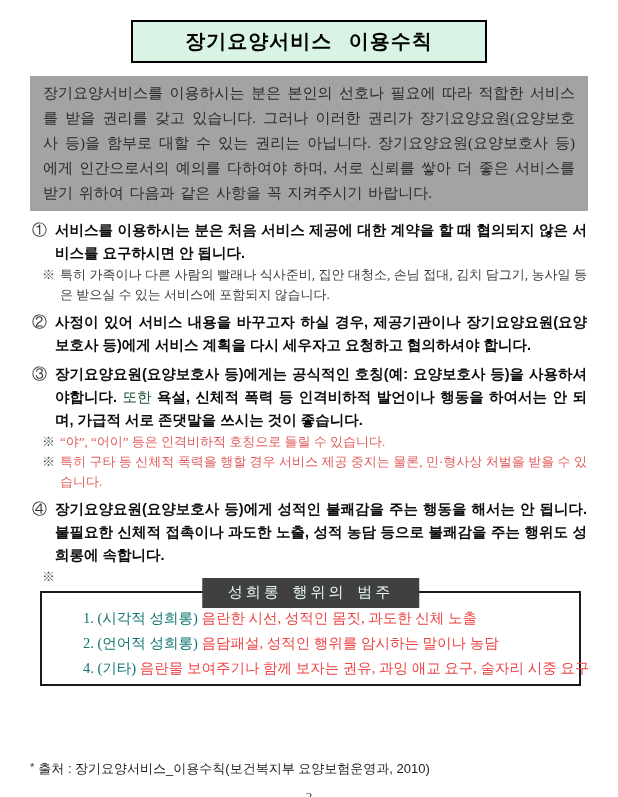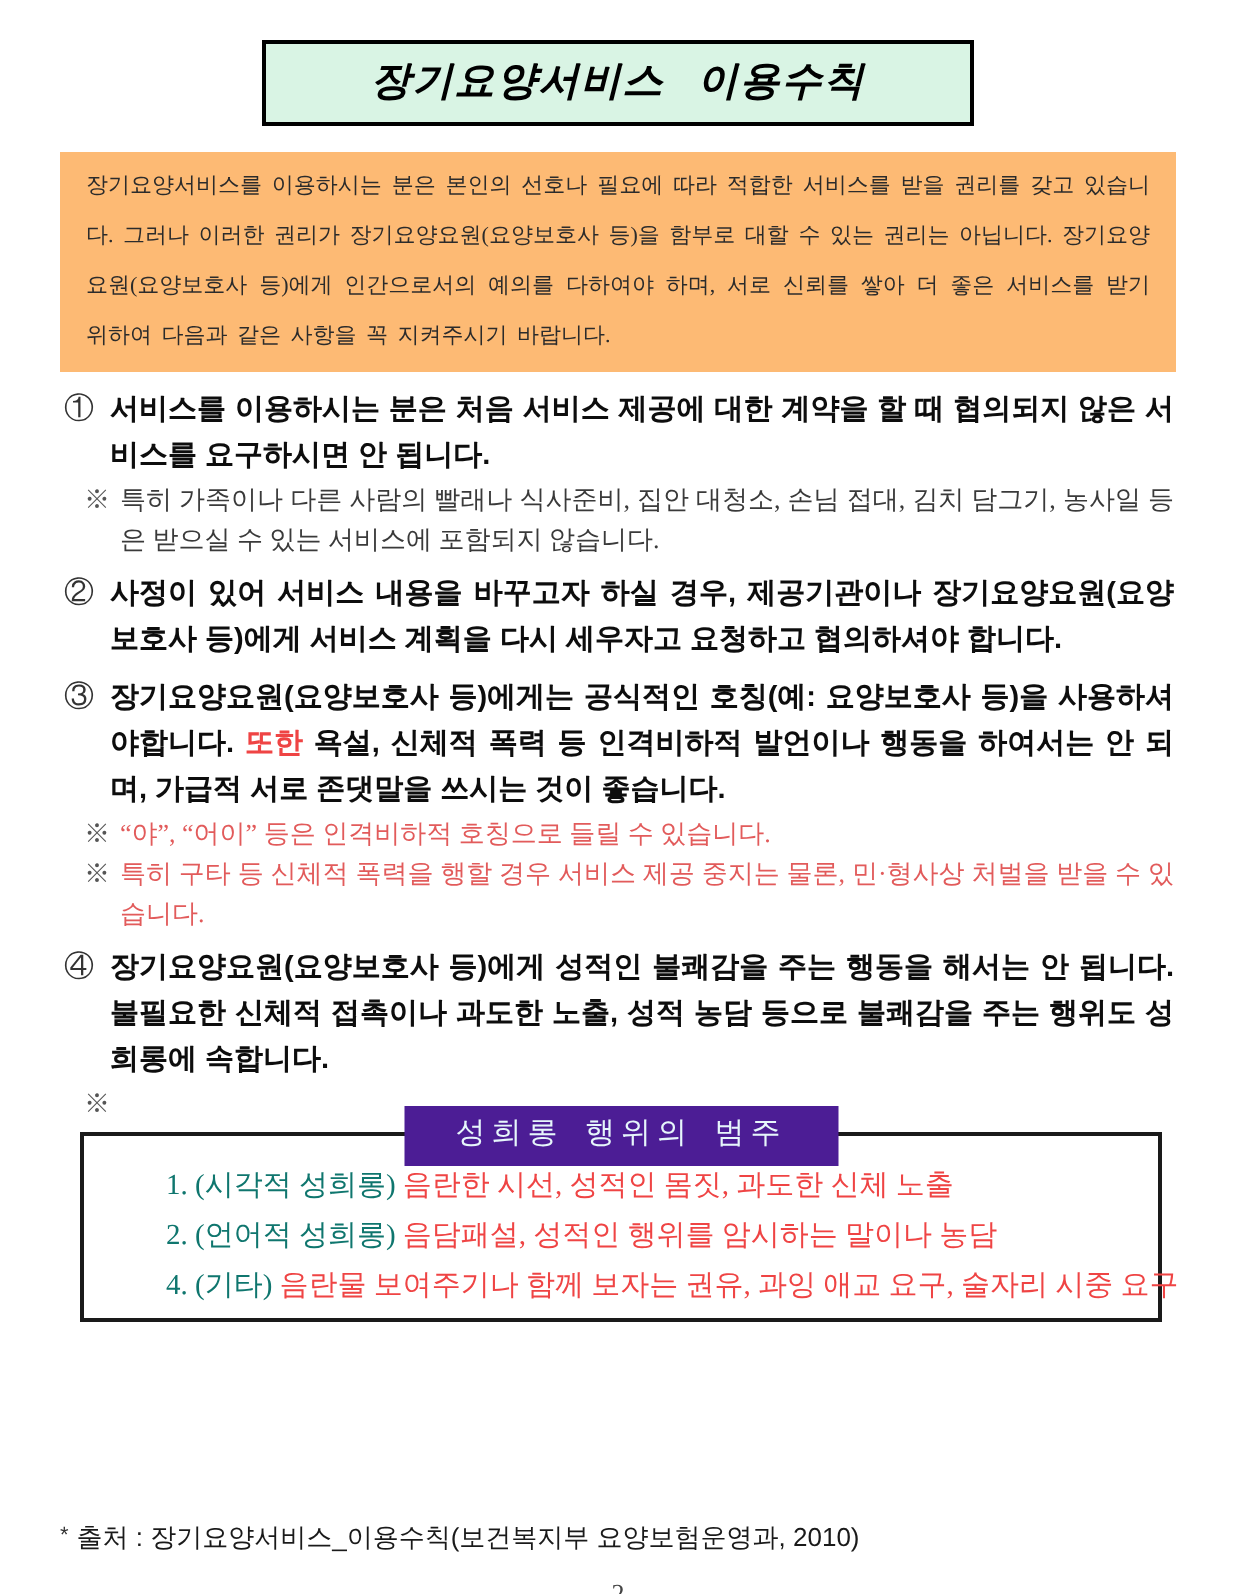--- a/index.html
+++ b/index.html
@@ -13,37 +13,36 @@
     color:#222;
   }
   
   .title-box{
     margin:20px auto 0;
     width:352px;
     border:2px solid #000;
     background:#d9f4e4;
     text-align:center;
     padding:7px 0 8px;
-    font-style:italic;
   }
   .title-box .title-text{
     font-family:"Liberation Sans", sans-serif;
     font-weight:bold;
     font-size:20px;
     line-height:24px;
     letter-spacing:1px;
     word-spacing:10px;
     color:#000;
   }
   
   .intro-box{
     margin:13px 30px 0 30px;
-    background:#fdba74;
+    background:#a3a3a3;
     padding:5px 13px;
-    font-size:11px;
+    font-size:15px;
     line-height:25px;
     text-align:justify;
     color:#2b2b2b;
     word-spacing:2px;
   }
   
   .rules{margin:8px 31px 0 32px;}
   .rule{
     position:relative;
     padding-left:23px;
@@ -58,22 +57,22 @@
   .rule:first-child{margin-top:0;}
   .rule .num{
     position:absolute;left:0;top:0;
     font-family:"Liberation Serif", serif;
     font-weight:normal;
     font-size:15px;
     color:#333;
   }
   .rule .plain{
     font-family:"Liberation Serif", serif;
-    font-weight:bold;
-    color:#ef4444;
+    font-weight:normal;
+    color:#14532d;
   }
   .note{
     position:relative;
     margin-left:10px;
     padding-left:18px;
     font-family:"Liberation Serif", serif;
     font-size:13px;
     line-height:20px;
     text-align:justify;
     color:#3a3a3a;
@@ -84,21 +83,21 @@
   .category-box{
     position:relative;
     margin:24px 37px 0 40px;
     border:2px solid #1a1a1a;
     padding:13px 10px 3px 12px;
   }
   .category-header{
     position:absolute;
     top:-15px;left:50%;
     transform:translateX(-50%);
-    background:#4c1d95;
+    background:#404040;
     color:#e6f6fb;
     font-size:15px;
     line-height:15px;
     padding:7px 26px 8px;
     letter-spacing:3px;
     word-spacing:4px;
     white-space:nowrap;
   }
   .category-item{
     font-size:14.5px;

